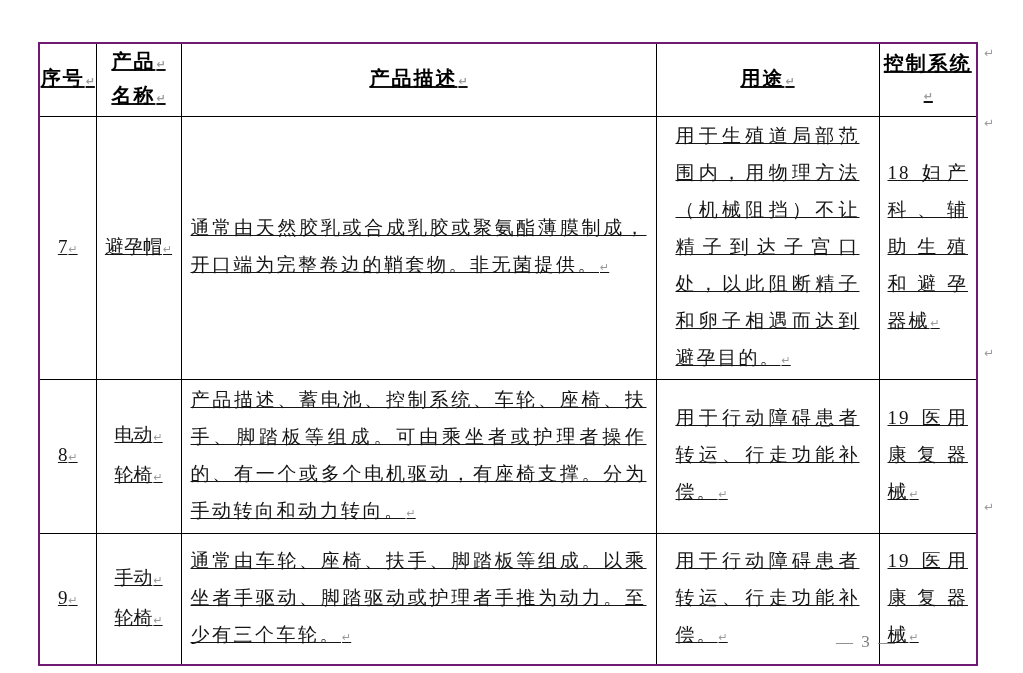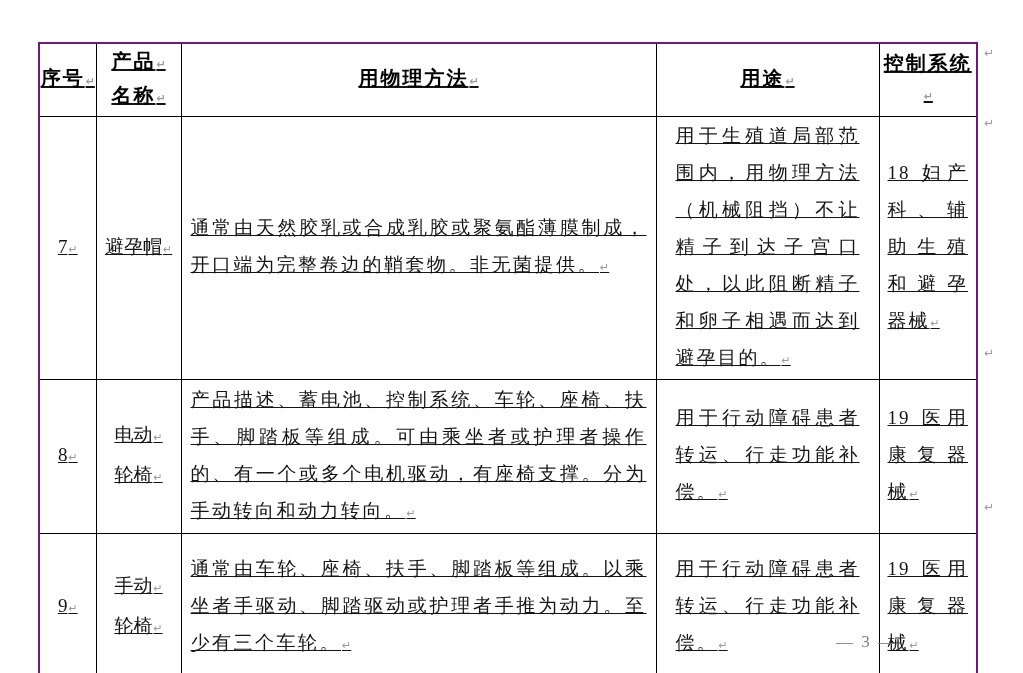--- a/index.html
+++ b/index.html
@@ -22,21 +22,21 @@
   .h {
     font-family:"Liberation Sans","DejaVu Sans",sans-serif;
     font-weight:bold; font-size:20px; letter-spacing:2px;
     text-align:center; line-height:30px; color:#000;
   }
   .cjk { font-size:19px; line-height:37px; }
   .just { text-align:justify; text-justify:inter-character; }
   .center { text-align:center; }
   .desc   { letter-spacing:2.5px; padding:0 9px;margin-left:11px; }
   .usage  { letter-spacing:2px;  padding:0 19px; }
-  .catalog{ letter-spacing:2px;  padding:16px 8px; }
+  .catalog{ letter-spacing:2px;  padding:8px 8px; }
   .mark {
     color:#9a9a9a; font-size:11px; letter-spacing:0;
     font-family:"DejaVu Sans",sans-serif; padding-left:1px;
   }
   .rowmark {
     position:absolute; left:984px; color:#9a9a9a; font-size:12px;
     font-family:"DejaVu Sans",sans-serif;
   }
   .pagenum {
     position:absolute; left:836px; top:632px; width:100px;
@@ -60,21 +60,21 @@
     <tbody>
         <tr class="r-header">
       <th class="h">
         <span>序号</span><span class="mark">↵</span>
       </th>
       <th class="h">
         <div><span>产品</span><span class="mark">↵</span></div>
         <div><span>名称</span><span class="mark">↵</span></div>
       </th>
       <th class="h">
-        <span>用物理方法</span><span class="mark">↵</span>
+        <span>产品描述</span><span class="mark">↵</span>
       </th>
       <th class="h">
         <span>用途</span><span class="mark">↵</span>
       </th>
       <th class="h">
         <span>控制系统</span><span class="mark">↵</span>
       </th>
     </tr>
 
     <tr class="r7">

